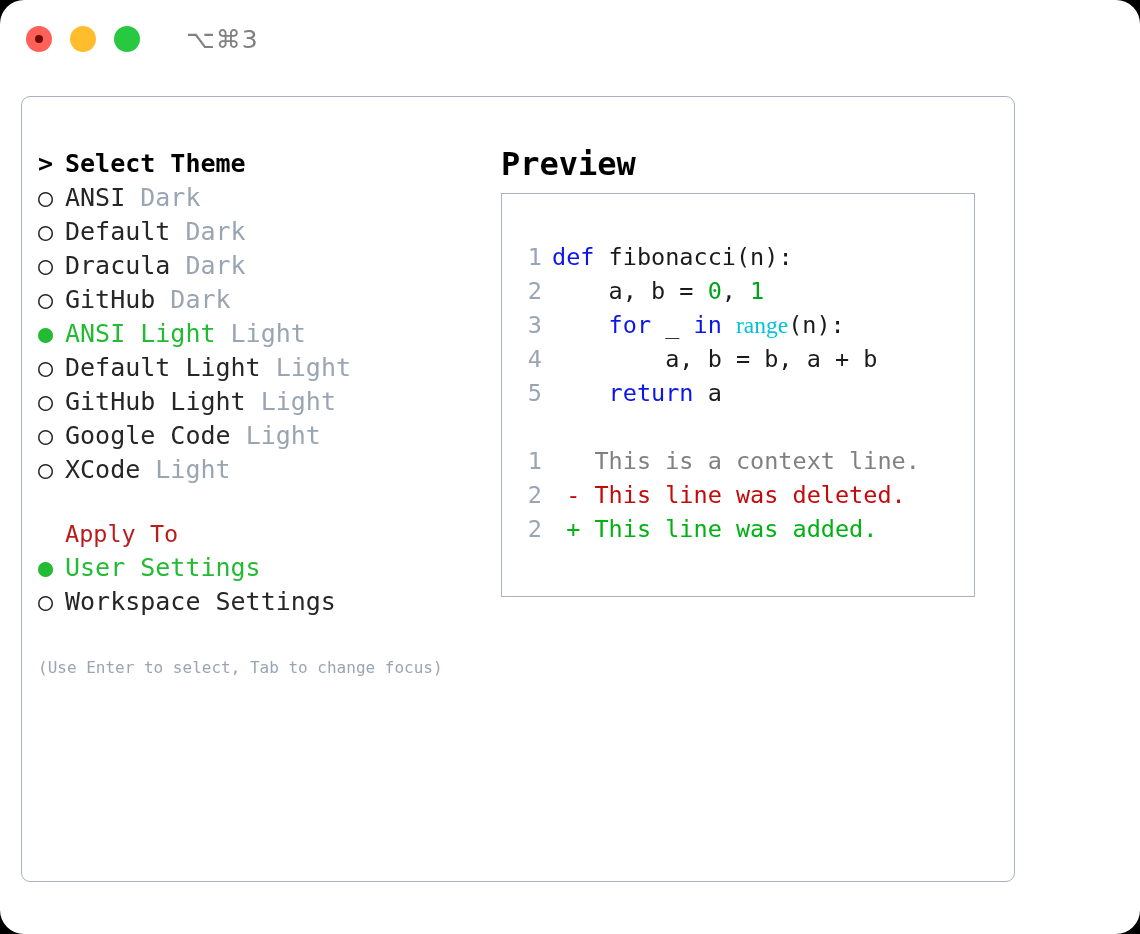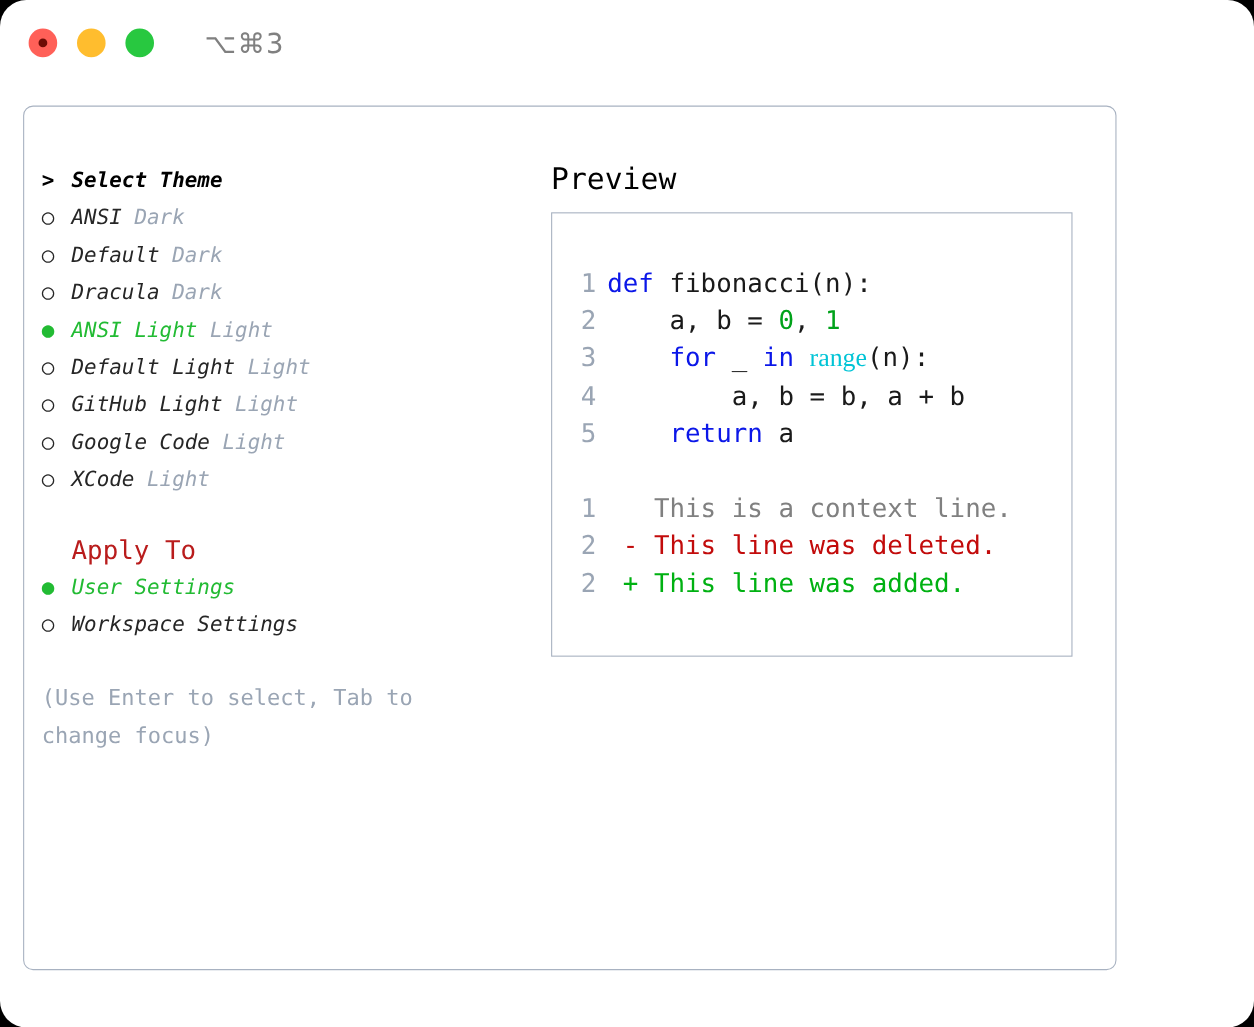--- a/index.html
+++ b/index.html
@@ -85,24 +85,23 @@
   .left {
     position: absolute;
     left: 16px;
     top: 50px;
     width: 450px;
   }
 
   .row {
     height: 34px;
     line-height: 34px;
-    font-size: 19px;
+    font-size: 25px;
     white-space: nowrap;
     color: #262626;
-    font-style: italic;
   }
   .heading {
     font-weight: bold;
     color: #000000;
     letter-spacing: 0px;
   }
   .marker {
     display: inline-block;
     width: 27px;
     text-align: left;
@@ -119,37 +118,37 @@
     font-size: 23.5px;
     color: #b91c1c;
     white-space: nowrap;
   }
   .indent { padding-left: 27px; }
 
   .spacer-sm { height: 30px; }
 
   .hint {
     margin-top: 32px;
-    font-size: 20px;
+    font-size: 16px;
     line-height: 34px;
     color: #9aa5b4;
     width: 410px;
   }
 
   
   .right {
     position: absolute;
     left: 479px;
     top: 50px;
     width: 490px;
   }
   .preview-title {
-    font-size: 27px;
-    line-height: 34px;
-    font-weight: normal;
+    font-size: 32px;
+    line-height: 34px;
+    font-weight: bold;
     color: #000000;
   }
   .preview-box {
     margin-top: 12px;
     width: 474px;
     height: 404px;
     border: 1px solid #a8b2c1;
     background: #ffffff;
     box-sizing: border-box;
     position: relative;
@@ -198,20 +197,21 @@
       <div class="left">
 
         <div class="row heading">
           <span class="marker">&gt;</span><span>Select Theme</span>
         </div>
 
         <div id="theme-list">
             <div class="row"><span class="marker bullet-empty">○</span><span>ANSI</span><span class="suffix"> Dark</span></div>
             <div class="row"><span class="marker bullet-empty">○</span><span>Default</span><span class="suffix"> Dark</span></div>
             <div class="row"><span class="marker bullet-empty">○</span><span>Dracula</span><span class="suffix"> Dark</span></div>
+            <div class="row"><span class="marker bullet-empty">○</span><span>GitHub</span><span class="suffix"> Dark</span></div>
             <div class="row"><span class="marker bullet-full">●</span><span class="sel">ANSI Light</span><span class="suffix"> Light</span></div>
             <div class="row"><span class="marker bullet-empty">○</span><span>Default Light</span><span class="suffix"> Light</span></div>
             <div class="row"><span class="marker bullet-empty">○</span><span>GitHub Light</span><span class="suffix"> Light</span></div>
             <div class="row"><span class="marker bullet-empty">○</span><span>Google Code</span><span class="suffix"> Light</span></div>
             <div class="row"><span class="marker bullet-empty">○</span><span>XCode</span><span class="suffix"> Light</span></div>
           </div>
 
         <div class="spacer-sm"></div>
 
         <div class="plainrow indent">Apply To</div>

